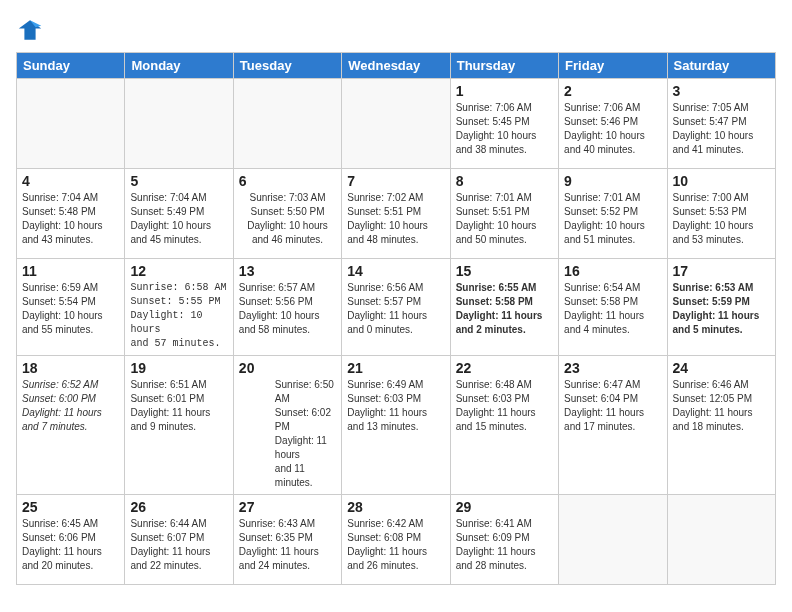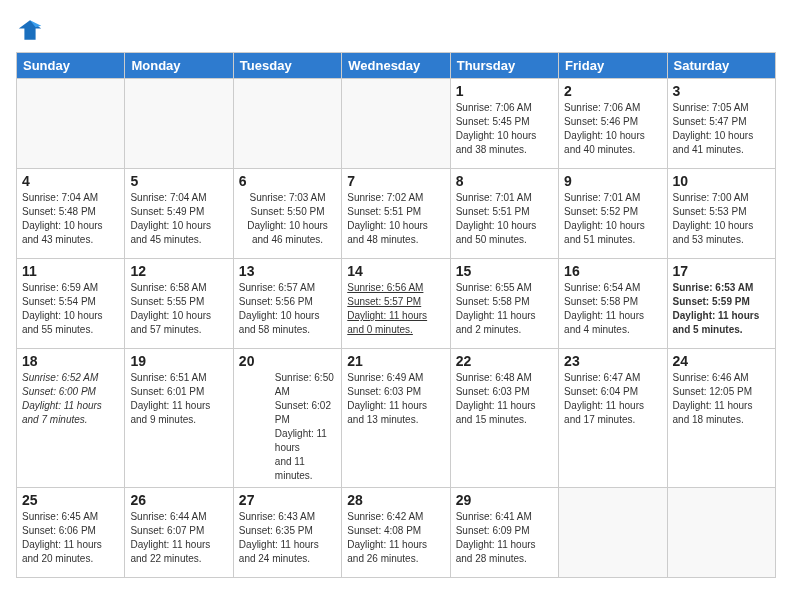--- a/index.html
+++ b/index.html
@@ -183,42 +183,42 @@
       <tr>
         <td>
           <div class="day-number">11</div>
           <div class="day-info" style="white-space: pre-line;">Sunrise: 6:59 AM
 Sunset: 5:54 PM
 Daylight: 10 hours
 and 55 minutes.</div>
         </td>
         <td>
           <div class="day-number">12</div>
-          <div class="day-info" style="white-space: pre-line;">Sunrise: 6:58 AM
+          <div class="day-info" style="white-space: pre-line; font-family: Liberation Mono, monospace;">Sunrise: 6:58 AM
 Sunset: 5:55 PM
 Daylight: 10 hours
 and 57 minutes.</div>
         </td>
         <td>
           <div class="day-number">13</div>
           <div class="day-info" style="white-space: pre-line;">Sunrise: 6:57 AM
 Sunset: 5:56 PM
 Daylight: 10 hours
 and 58 minutes.</div>
         </td>
         <td>
           <div class="day-number">14</div>
-          <div class="day-info" style="white-space: pre-line; text-decoration: underline;">Sunrise: 6:56 AM
+          <div class="day-info" style="white-space: pre-line;">Sunrise: 6:56 AM
 Sunset: 5:57 PM
 Daylight: 11 hours
 and 0 minutes.</div>
         </td>
         <td>
           <div class="day-number">15</div>
-          <div class="day-info" style="white-space: pre-line;">Sunrise: 6:55 AM
+          <div class="day-info" style="white-space: pre-line; font-weight: bold;">Sunrise: 6:55 AM
 Sunset: 5:58 PM
 Daylight: 11 hours
 and 2 minutes.</div>
         </td>
         <td>
           <div class="day-number">16</div>
           <div class="day-info" style="white-space: pre-line;">Sunrise: 6:54 AM
 Sunset: 5:58 PM
 Daylight: 11 hours
 and 4 minutes.</div>
@@ -300,21 +300,21 @@
         <td>
           <div class="day-number">27</div>
           <div class="day-info" style="white-space: pre-line;">Sunrise: 6:43 AM
 Sunset: 6:35 PM
 Daylight: 11 hours
 and 24 minutes.</div>
         </td>
         <td>
           <div class="day-number">28</div>
           <div class="day-info" style="white-space: pre-line;">Sunrise: 6:42 AM
-Sunset: 4:08 PM
+Sunset: 6:08 PM
 Daylight: 11 hours
 and 26 minutes.</div>
         </td>
         <td>
           <div class="day-number">29</div>
           <div class="day-info" style="white-space: pre-line;">Sunrise: 6:41 AM
 Sunset: 6:09 PM
 Daylight: 11 hours
 and 28 minutes.</div>
         </td>

